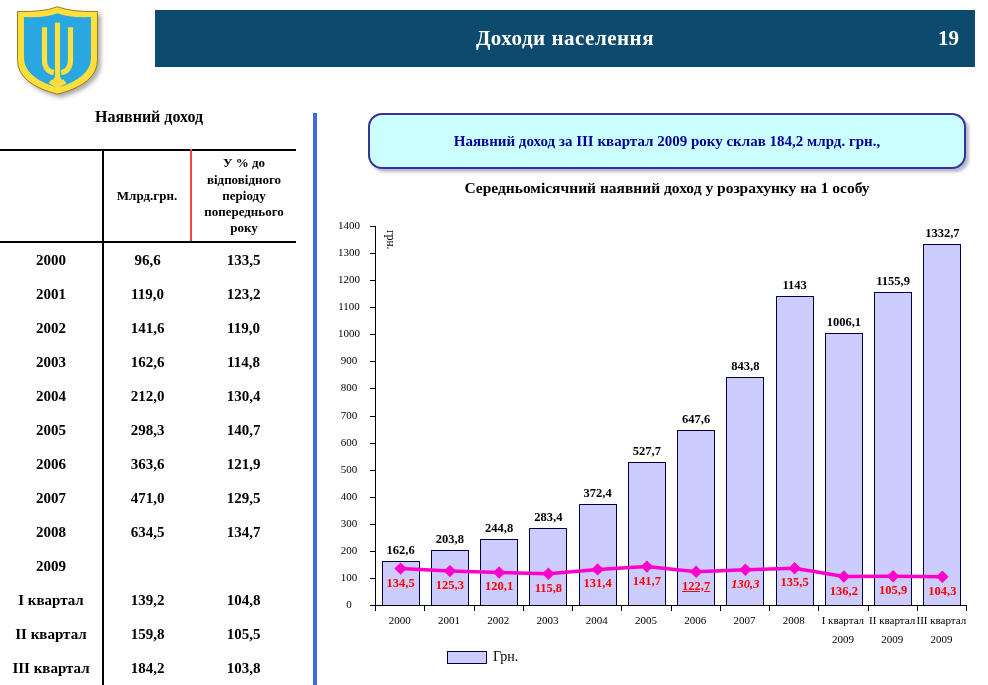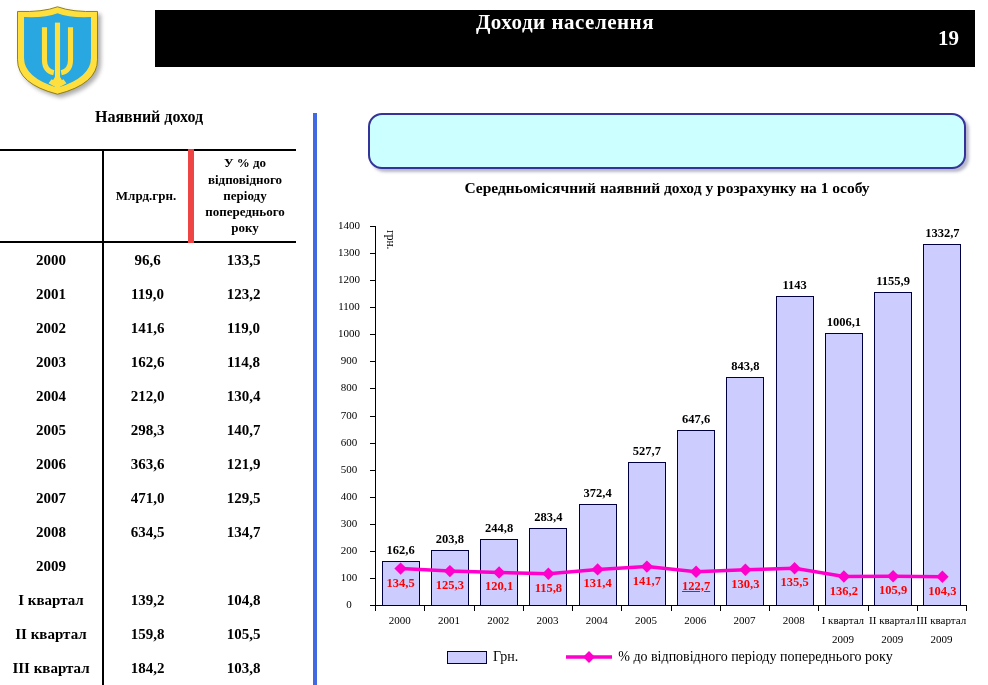--- a/index.html
+++ b/index.html
@@ -5,35 +5,35 @@
   html,body{margin:0;padding:0;}
   body{
     position:relative;width:988px;height:685px;overflow:hidden;background:#ffffff;
     font-family:"Liberation Serif","DejaVu Serif",serif;color:#000;
   }
   
   .coat{position:absolute;left:9px;top:4px;width:97px;height:93px;}
   .coat svg{filter:drop-shadow(3px 3px 2px rgba(70,70,70,.45));}
   .header-bar{
     position:absolute;left:155px;top:10px;width:820px;height:57px;
-    background:#000000;color:#fff;display:flex;align-items:flex-start;justify-content:center;
+    background:#0c4a6e;color:#fff;display:flex;align-items:center;justify-content:center;
   }
   .header-title{font-size:21px;font-weight:bold;letter-spacing:.5px;}
   .page-number{position:absolute;right:16px;top:0;height:57px;display:flex;align-items:center;font-size:21px;font-weight:bold;}
   
   .table-wrap{position:absolute;left:0;top:108px;width:298px;}
   .table-title{text-align:center;font-weight:bold;font-size:16px;margin:0 0 23px 0;}
   table.income{border-collapse:collapse;width:296px;border-top:2px solid #000;table-layout:fixed;}
   table.income col.c1{width:103px;} table.income col.c2{width:88px;} table.income col.c3{width:105px;}
   table.income thead th{
     border-bottom:2px solid #000;height:86px;font-size:13px;font-weight:bold;
     text-align:center;vertical-align:middle;line-height:1.25;padding:2px;
   }
   table.income thead th:nth-child(2),table.income td:nth-child(2){border-left:2px solid #000;}
-  table.income thead th:nth-child(3){border-left:6px solid #ef4444;}
+  table.income thead th:nth-child(3){border-left:2px solid #ef4444;}
   table.income td{height:34px;text-align:center;font-size:15px;font-weight:bold;padding:0;}
   .divider{position:absolute;left:313px;top:113px;width:4px;height:572px;background:#4169e1;}
   
   .callout{
     position:absolute;left:368px;top:113px;width:594px;height:52px;
     background:#ccffff;border:2px solid #333399;border-radius:14px;
     box-shadow:3px 3px 3px rgba(125,125,160,.55);
     display:flex;flex-direction:column;justify-content:center;text-align:center;
     font-weight:bold;color:#000099;font-size:15px;line-height:1.5;
   }
@@ -158,20 +158,21 @@
           <td>184,2</td>
           <td>103,8</td>
         </tr>
       </tbody>
   </table>
 </div>
 
 <div class="divider"></div>
 
 <div class="callout">
+  <div>Наявний доход за ІІІ квартал 2009 року склав 184,2 млрд. грн.,</div>
 </div>
 
 <div class="chart-title">Середньомісячний наявний доход у розрахунку на 1 особу</div>
 
 <div class="chart">
   <div class="ylab">грн.</div>
   <div class="plot">
       <div class="bar" style="left: 5.625px; height: 44.0181px; background: rgb(204, 204, 255); border-color: rgb(0, 0, 64);"></div>
       <div class="bar-label" style="left: -10.375px; bottom: 47.0181px;">162,6</div>
       <div class="pct-label" style="left: -10.375px; top: 349.589px; color: rgb(255, 0, 0);">134,5</div>
@@ -188,21 +189,21 @@
       <div class="bar-label" style="left: 186.625px; bottom: 103.814px;">372,4</div>
       <div class="pct-label" style="left: 186.625px; top: 350.428px; color: rgb(255, 0, 0);">131,4</div>
       <div class="bar" style="left: 251.875px; height: 142.856px; background: rgb(204, 204, 255); border-color: rgb(0, 0, 64);"></div>
       <div class="bar-label" style="left: 235.875px; bottom: 145.856px;">527,7</div>
       <div class="pct-label" style="left: 235.875px; top: 347.64px; color: rgb(255, 0, 0);">141,7</div>
       <div class="bar" style="left: 301.125px; height: 175.315px; background: rgb(204, 204, 255); border-color: rgb(0, 0, 64);"></div>
       <div class="bar-label" style="left: 285.125px; bottom: 178.315px;">647,6</div>
       <div class="pct-label" style="left: 285.125px; top: 352.783px; color: rgb(255, 0, 0); text-decoration: underline;">122,7</div>
       <div class="bar" style="left: 350.375px; height: 228.429px; background: rgb(204, 204, 255); border-color: rgb(0, 0, 64);"></div>
       <div class="bar-label" style="left: 334.375px; bottom: 231.429px; margin-top: 18px;">843,8</div>
-      <div class="pct-label" style="left: 334.375px; top: 350.726px; color: rgb(255, 0, 0);">130,3</div>
+      <div class="pct-label" style="left: 334.375px; top: 350.726px; color: rgb(255, 0, 0); font-style: italic;">130,3</div>
       <div class="bar" style="left: 399.625px; height: 309.426px; background: rgb(204, 204, 255); border-color: rgb(0, 0, 64);"></div>
       <div class="bar-label" style="left: 383.625px; bottom: 312.426px;">1143</div>
       <div class="pct-label" style="left: 383.625px; top: 349.318px; color: rgb(255, 0, 0);">135,5</div>
       <div class="bar" style="left: 448.875px; height: 272.366px; background: rgb(204, 204, 255); border-color: rgb(0, 0, 64);"></div>
       <div class="bar-label" style="left: 432.875px; bottom: 275.366px;">1006,1</div>
       <div class="pct-label" style="left: 432.875px; top: 357.521px; color: rgb(255, 0, 0);">136,2</div>
       <div class="bar" style="left: 498.125px; height: 312.919px; background: rgb(204, 204, 255); border-color: rgb(0, 0, 64);"></div>
       <div class="bar-label" style="left: 482.125px; bottom: 315.919px;">1155,9</div>
       <div class="pct-label" style="left: 482.125px; top: 357.331px; color: rgb(255, 0, 0);">105,9</div>
       <div class="bar" style="left: 547.375px; height: 360.781px; background: rgb(204, 204, 255); border-color: rgb(0, 0, 64);"></div>
@@ -221,27 +222,20 @@
         <rect x="-4.4" y="-4.4" width="8.8" height="8.8" transform="translate(418.6,342.3) rotate(45)" fill="#ff00cc"></rect>
         <rect x="-4.4" y="-4.4" width="8.8" height="8.8" transform="translate(467.9,350.5) rotate(45)" fill="#ff00cc"></rect>
         <rect x="-4.4" y="-4.4" width="8.8" height="8.8" transform="translate(517.1,350.3) rotate(45)" fill="#ff00cc"></rect>
         <rect x="-4.4" y="-4.4" width="8.8" height="8.8" transform="translate(566.4,350.8) rotate(45)" fill="#ff00cc"></rect>
       </svg>
     </div>
   <div class="legend">
     <div class="leg-item">
       <span class="swatch" style="background: rgb(204, 204, 255);"></span>
       <span>Грн.</span>
-    </div>
-    <div class="leg-item">
-      <svg class="leg-line" width="46" height="12">
-        <line x1="0" y1="6" x2="46" y2="6" stroke-width="3.5" stroke="#ff00cc"></line>
-        <rect x="-4.2" y="-4.2" width="8.4" height="8.4" transform="translate(23,6) rotate(45)" fill="#ff00cc"></rect>
-      </svg>
-      <span>% до відповідного періоду попереднього року</span>
     </div>
   </div>
 <div class="ytick" style="top: 386px;">0</div>
     <div class="ymark" style="top: 393px;"></div>
     <div class="ytick" style="top: 358.929px;">100</div>
     <div class="ymark" style="top: 365.929px;"></div>
     <div class="ytick" style="top: 331.857px;">200</div>
     <div class="ymark" style="top: 338.857px;"></div>
     <div class="ytick" style="top: 304.786px;">300</div>
     <div class="ymark" style="top: 311.786px;"></div>

